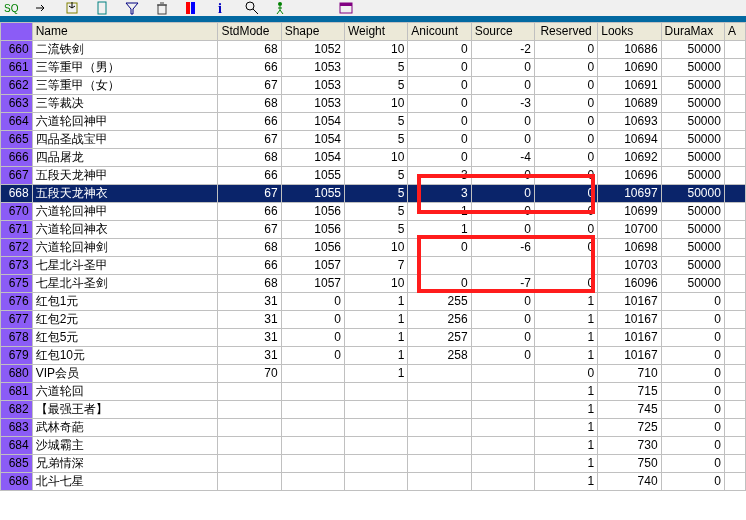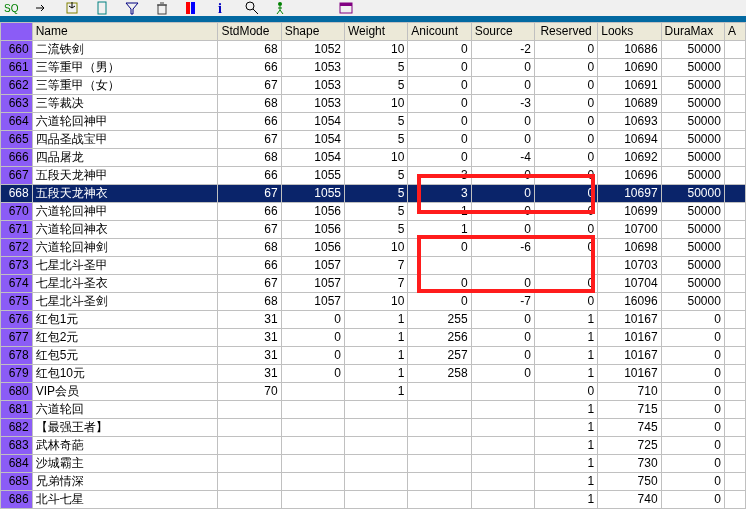--- a/index.html
+++ b/index.html
@@ -329,33 +329,20 @@
           <td class="shape-col num">1057</td>
           <td class="weight-col num">7</td>
           <td class="ani-col num"></td>
           <td class="src-col num"></td>
           <td class="res-col num"></td>
           <td class="looks-col num">10703</td>
           <td class="dura-col num">50000</td>
           <td class="last-col"></td>
         </tr>
         <tr>
-          <td class="rownum-col">674</td>
-          <td class="name-col">七星北斗圣衣</td>
-          <td class="std-col num">67</td>
-          <td class="shape-col num">1057</td>
-          <td class="weight-col num">7</td>
-          <td class="ani-col num">0</td>
-          <td class="src-col num">0</td>
-          <td class="res-col num">0</td>
-          <td class="looks-col num">10704</td>
-          <td class="dura-col num">50000</td>
-          <td class="last-col"></td>
-        </tr>
-        <tr>
           <td class="rownum-col">675</td>
           <td class="name-col">七星北斗圣剑</td>
           <td class="std-col num">68</td>
           <td class="shape-col num">1057</td>
           <td class="weight-col num">10</td>
           <td class="ani-col num">0</td>
           <td class="src-col num">-7</td>
           <td class="res-col num">0</td>
           <td class="looks-col num">16096</td>
           <td class="dura-col num">50000</td>

